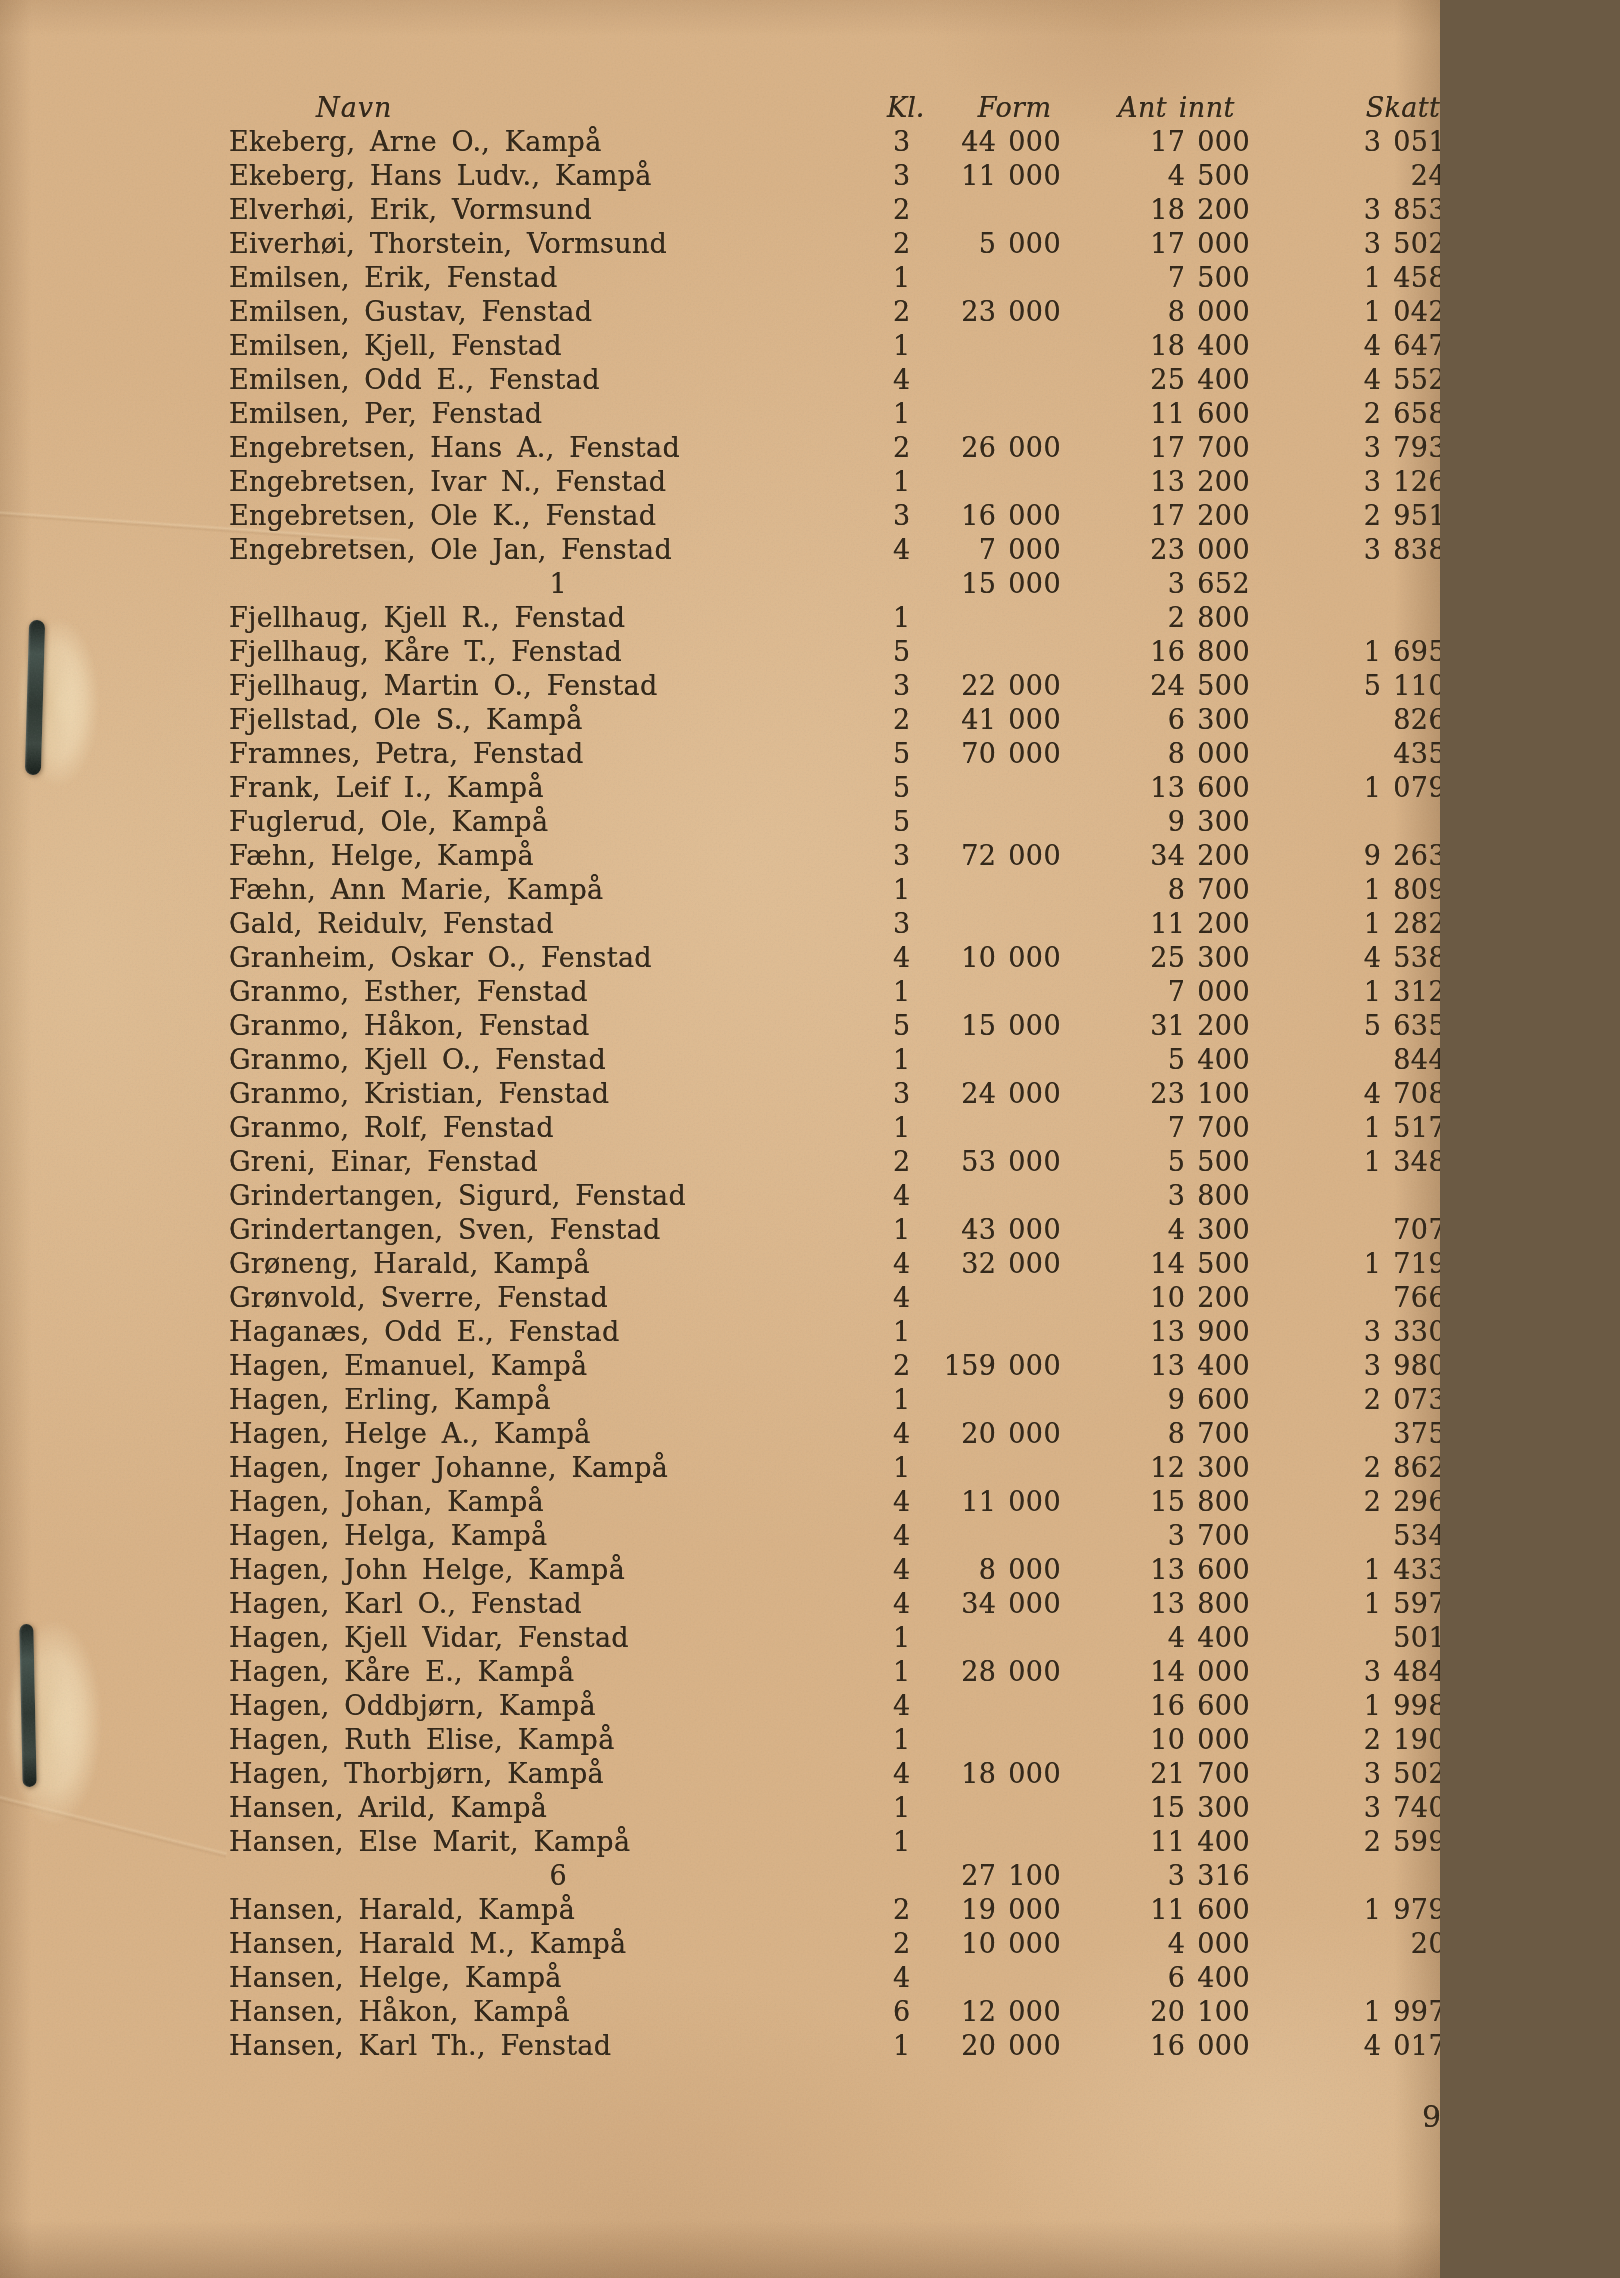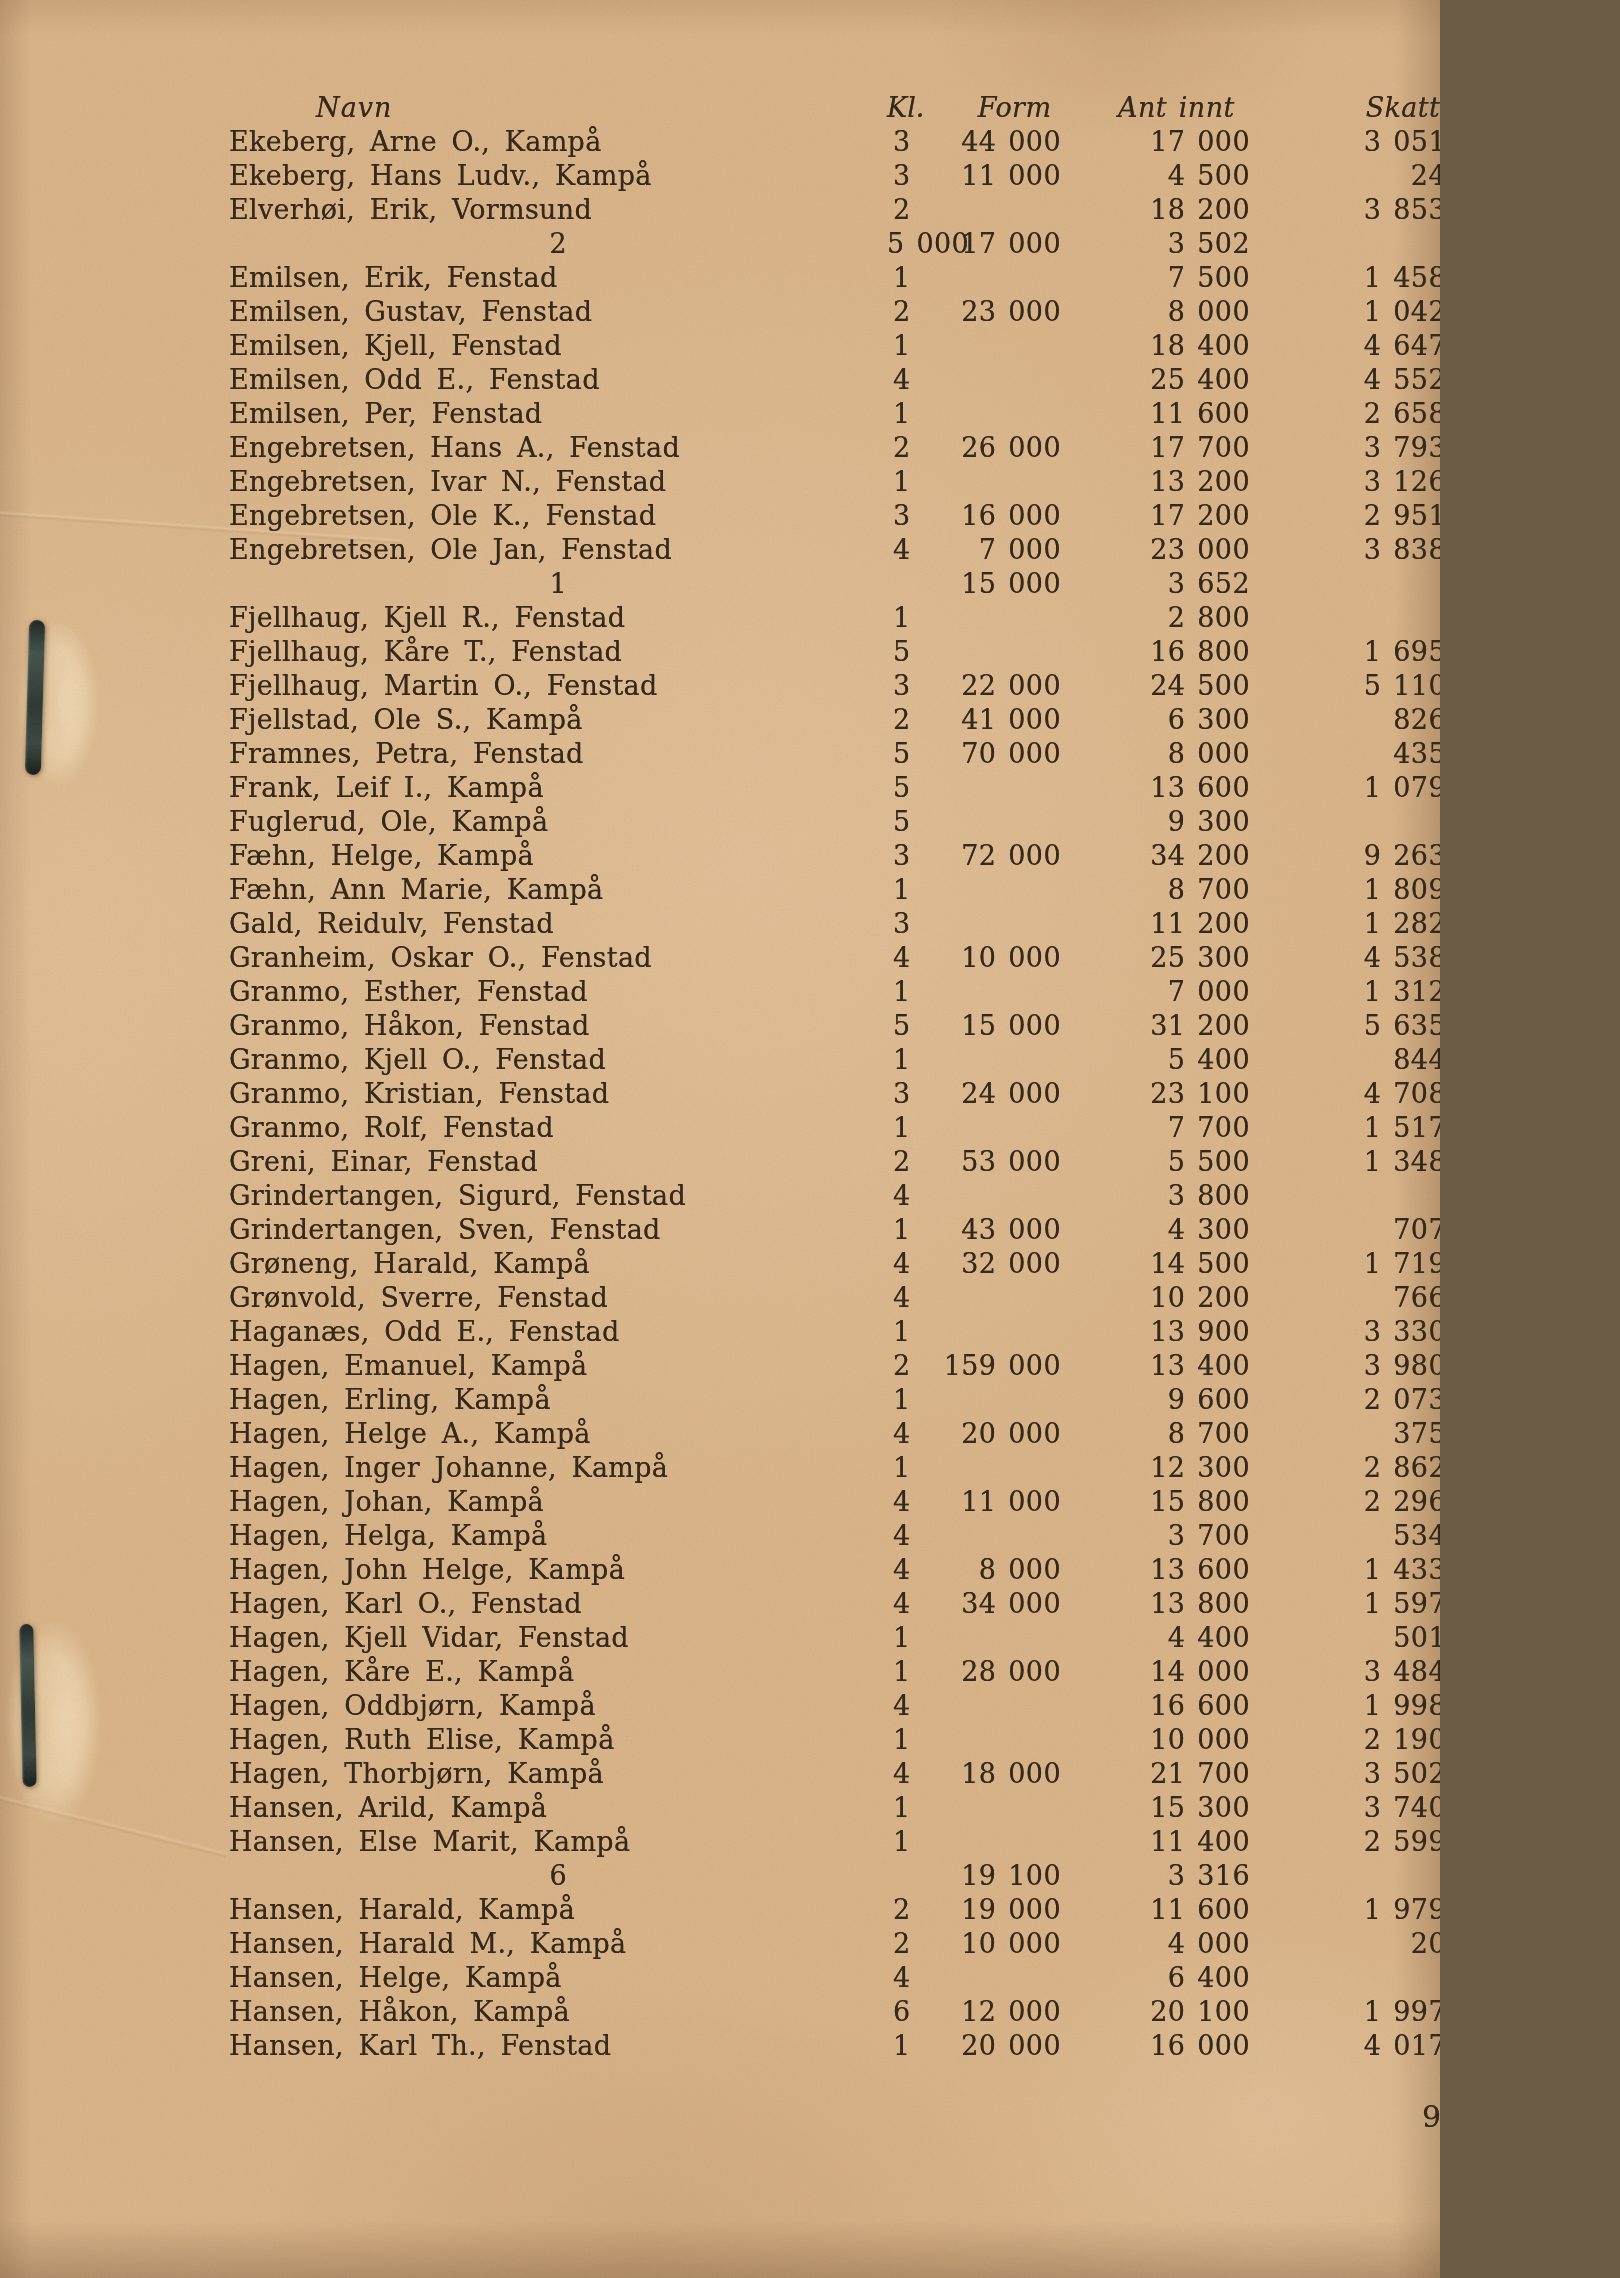--- a/index.html
+++ b/index.html
@@ -97,20 +97,21 @@
           <span class="c c-skatt">24</span>
         </div>
         <div class="row">
           <span class="c c-name">Elverhøi, Erik, Vormsund</span>
           <span class="c c-kl">2</span>
           <span class="c c-form"></span>
           <span class="c c-innt">18 200</span>
           <span class="c c-skatt">3 853</span>
         </div>
         <div class="row">
+          <span class="c c-name">Eiverhøi, Thorstein, Vormsund</span>
           <span class="c c-kl">2</span>
           <span class="c c-form">5 000</span>
           <span class="c c-innt">17 000</span>
           <span class="c c-skatt">3 502</span>
         </div>
         <div class="row">
           <span class="c c-name">Emilsen, Erik, Fenstad</span>
           <span class="c c-kl">1</span>
           <span class="c c-form"></span>
           <span class="c c-innt">7 500</span>
@@ -433,21 +434,21 @@
         <div class="row">
           <span class="c c-name">Hansen, Else Marit, Kampå</span>
           <span class="c c-kl">1</span>
           <span class="c c-form"></span>
           <span class="c c-innt">11 400</span>
           <span class="c c-skatt">2 599</span>
         </div>
         <div class="row">
           <span class="c c-kl">6</span>
           <span class="c c-form"></span>
-          <span class="c c-innt">19 100</span>
+          <span class="c c-innt">27 100</span>
           <span class="c c-skatt">3 316</span>
         </div>
         <div class="row">
           <span class="c c-name">Hansen, Harald, Kampå</span>
           <span class="c c-kl">2</span>
           <span class="c c-form">19 000</span>
           <span class="c c-innt">11 600</span>
           <span class="c c-skatt">1 979</span>
         </div>
         <div class="row">

